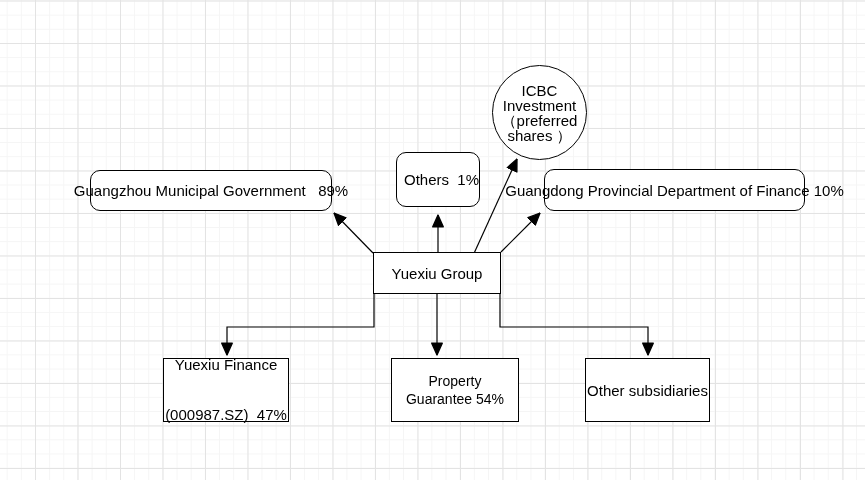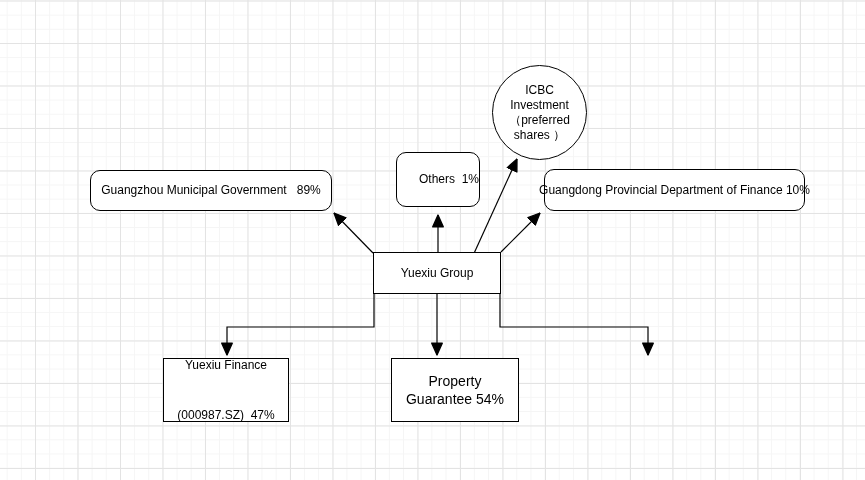--- a/index.html
+++ b/index.html
@@ -19,21 +19,21 @@
     background-size:42.5px 42.5px,42.5px 42.5px,14.17px 14.17px,14.17px 14.17px;
     background-position:35px 0.5px;
   }
   .edges{position:absolute;inset:0;width:865px;height:480px;color:var(--stroke-color,#000);}
   .edges path{fill:none;stroke:currentColor;stroke-width:1.2;}
   .node{
     position:absolute;box-sizing:border-box;
     background:var(--node-fill-color,#fff);
     border:1px solid var(--stroke-color,#000);
     display:flex;flex-direction:column;align-items:center;justify-content:center;
-    font-size:12px;line-height:15px;text-align:center;
+    font-size:15px;line-height:15px;text-align:center;
   }
   .node .label{white-space:pre;}
   .rounded{border-radius:10px;}
   .ellipse{border-radius:50%;}
   .bold-border{border-width:1.6px;}
   .big-text{font-size:14px;line-height:18.5px;}
   .two-line{line-height:16.5px;}
 </style>
 </head>
 <body>
@@ -81,14 +81,17 @@
   <div class="node bold-border two-line" style="left:163px;top:358px;width:126px;height:64px;gap:34px;">
     <div class="label">Yuexiu Finance</div>
     <div class="label">(000987.SZ)  47%</div>
   </div>
 
   <div class="node bold-border big-text" style="left:391px;top:358px;width:128px;height:64px;">
     <div class="label">Property</div>
     <div class="label">Guarantee 54%</div>
   </div>
 
+  <div class="node bold-border" style="left:585px;top:358px;width:125px;height:64px;">
+    <div class="label">Other subsidiaries</div>
+  </div>
 
 </div>
 
 </body></html>

